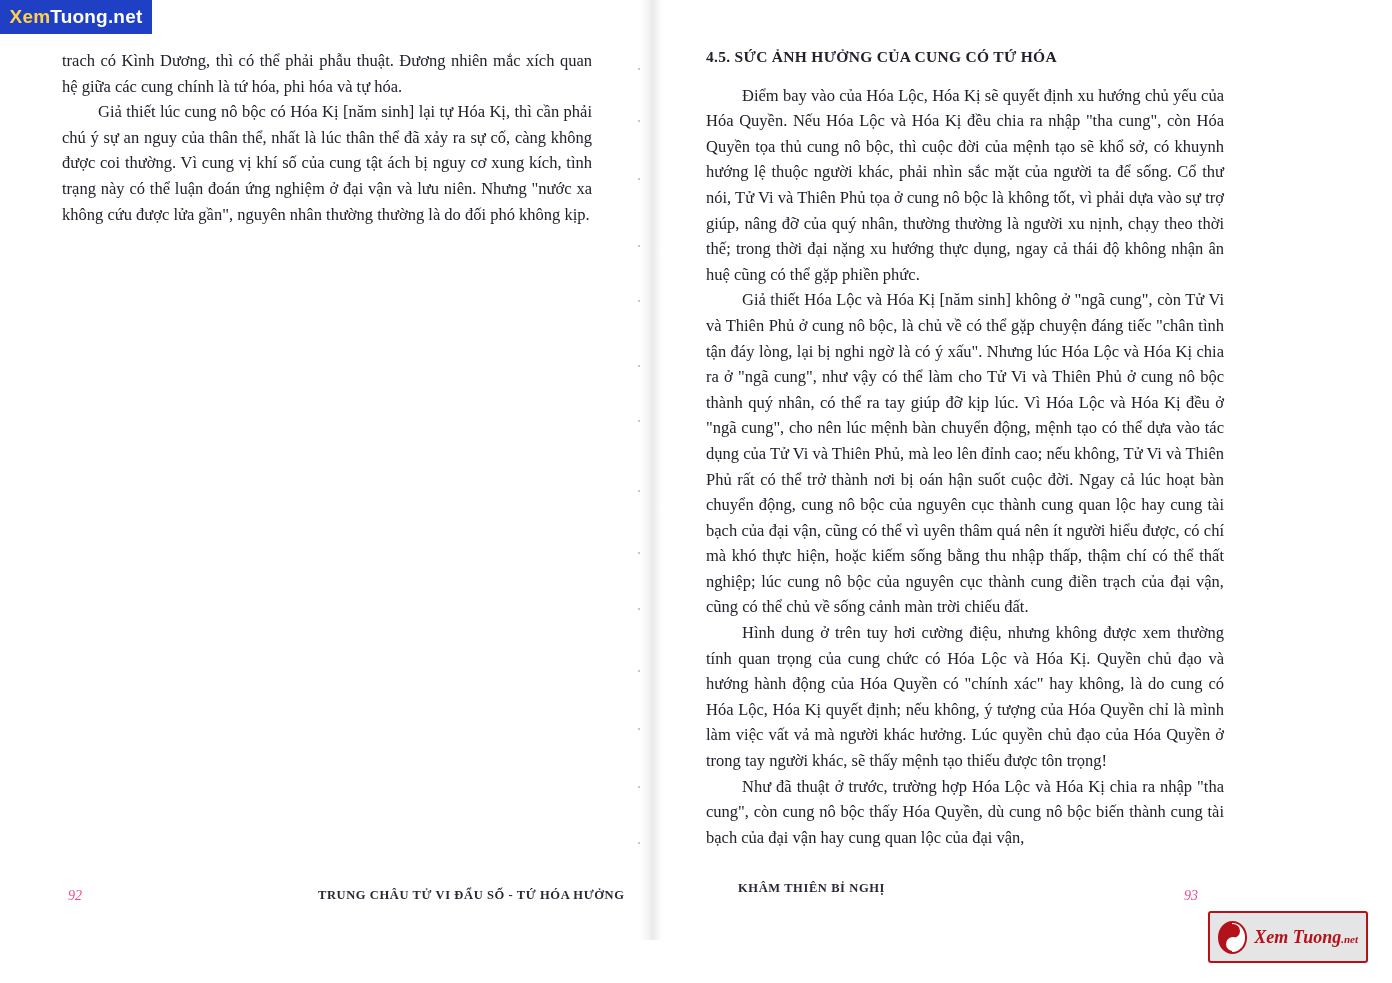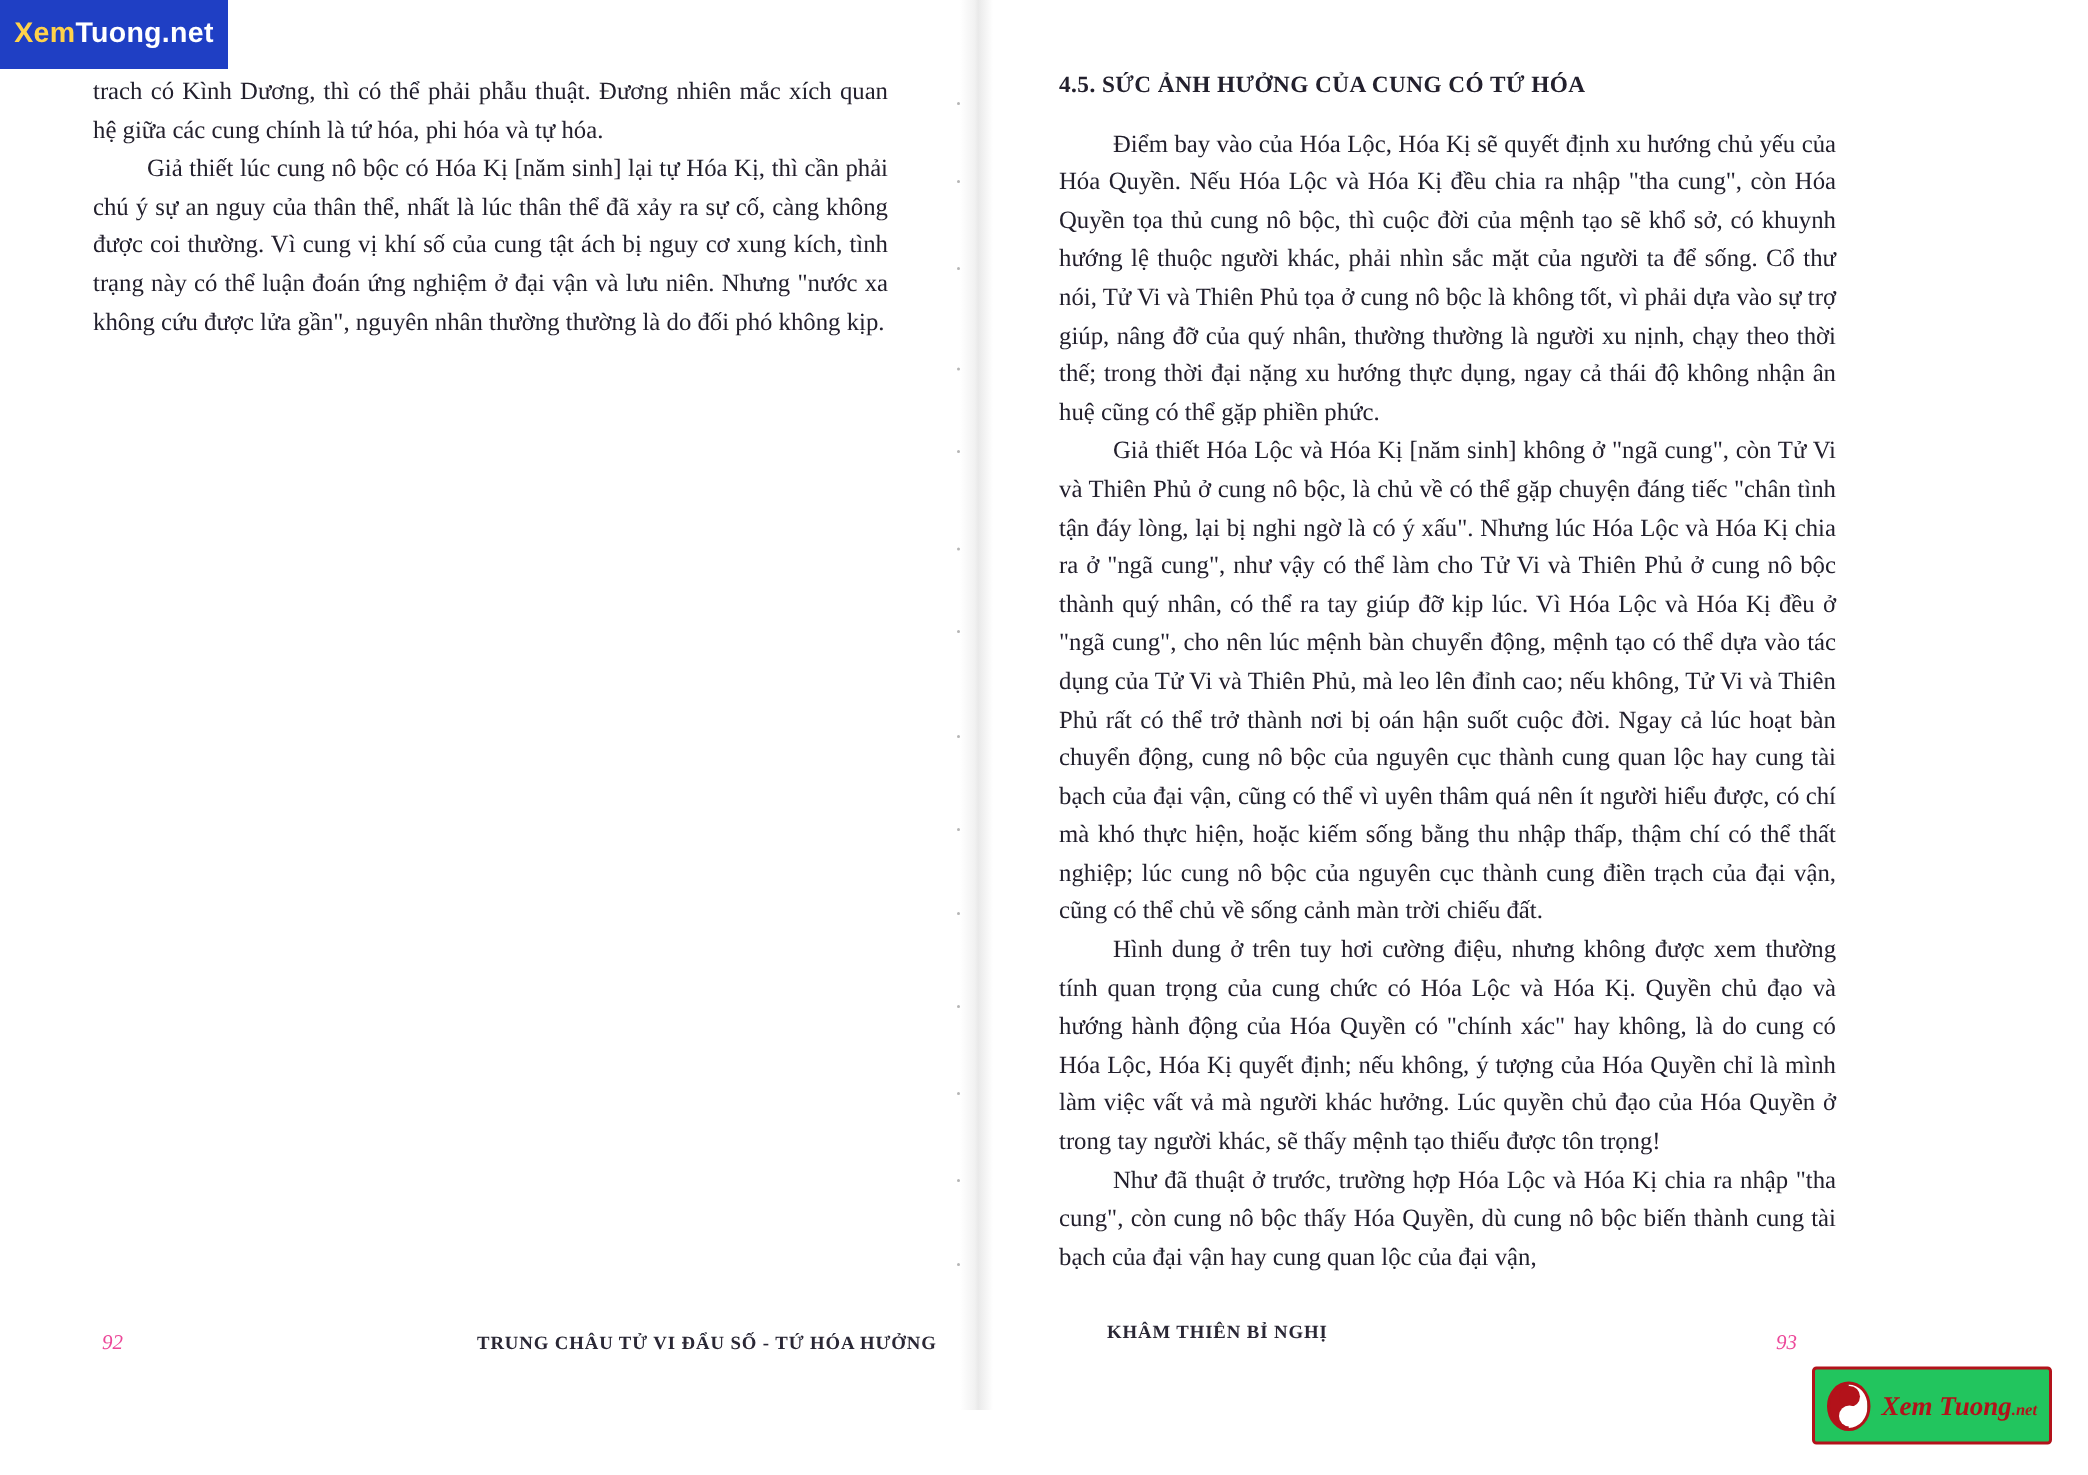--- a/index.html
+++ b/index.html
@@ -15,21 +15,21 @@
     font-family: "Liberation Serif", serif;
     color: #1d1b2a;
   }
 
   
   .wm-top {
     position: absolute;
     top: 0;
     left: 0;
     width: 152px;
-    height: 46px;
+    height: 34px;
     background: #1f3fc4;
     display: flex;
     align-items: center;
     justify-content: center;
   }
   .wm-top .wm-text {
     font-family: "Liberation Sans", sans-serif;
     font-size: 19px;
     font-weight: bold;
     color: #ffffff;
@@ -134,21 +134,21 @@
     bottom: 20px;
     width: 160px;
     height: 52px;
     border: 2px solid #b3121a;
     border-radius: 3px;
     display: flex;
     align-items: center;
     gap: 7px;
     padding: 0 8px;
     box-sizing: border-box;
-    background: #22c55e;
+    background: #e5e5e5;
   }
   .logo .yy {
     width: 33px;
     height: 33px;
     border-radius: 50%;
     background:
       radial-gradient(circle at 50% 26%, #fff 0 4px, transparent 4px),
       radial-gradient(circle at 50% 74%, #b3121a 0 4px, transparent 4px),
       linear-gradient(to right, #b3121a 50%, #ffffff 50%);
     border: 2px solid #b3121a;

